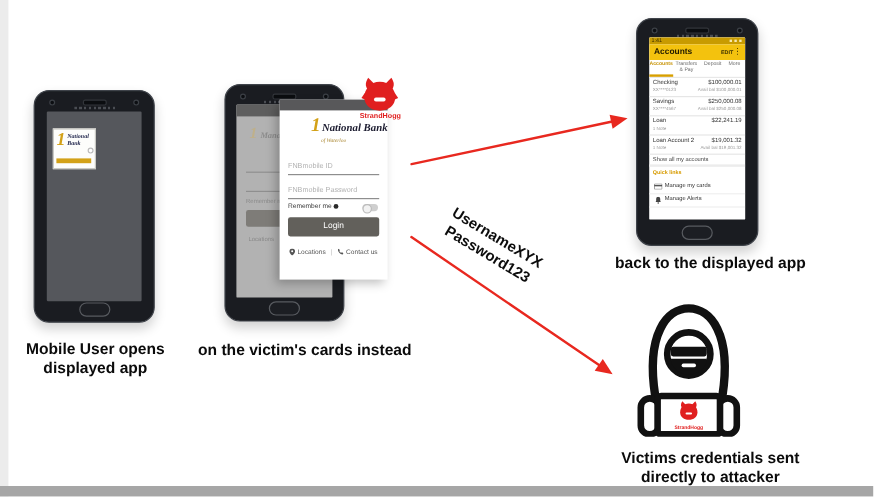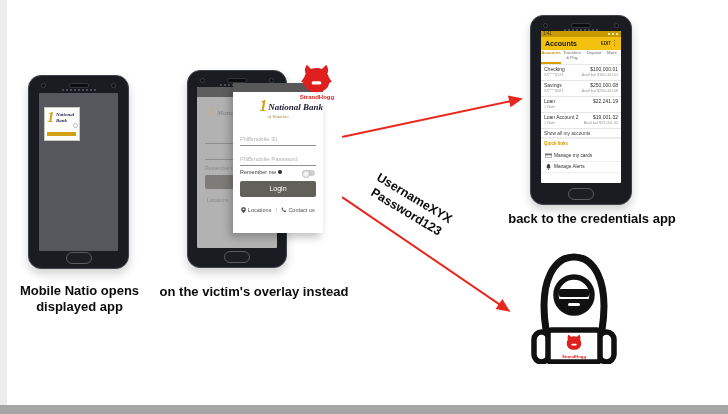--- a/index.html
+++ b/index.html
@@ -137,21 +137,21 @@
           <div>National</div>
           <div>Bank</div>
         </div>
         <div class="abs" id="p1-goldbar"></div>
         <div class="abs" id="p1-carddot"></div>
       </div>
     </div>
     <div class="abs homebtn"></div>
   </div>
   <div class="abs caption" id="cap1">
-    <div>Mobile Natio opens</div>
+    <div>Mobile User opens</div>
     <div>displayed app</div>
   </div>
 
   <div class="abs phone" id="p2">
     <div class="abs speaker"></div>
     <div class="abs camdot" style="left:12px;"></div>
     <div class="abs camdot" style="right:12px;"></div>
     <div class="abs dotrow"></div>
     <div class="abs screen" id="p2-screen">
       <div class="abs" id="dim-titlebar"></div>
@@ -202,21 +202,21 @@
     <path d="M8 1 C4 7 5 12 10 15 L16 9 Z" fill="#e01f1f"></path>
     <path d="M32 1 C36 7 35 12 30 15 L24 9 Z" fill="#e01f1f"></path>
     <path d="M5 16 L1 22 L8 25 Z" fill="#e01f1f"></path>
     <path d="M35 16 L39 22 L32 25 Z" fill="#e01f1f"></path>
     <path d="M20 5 C10 5 4 13 4 21 C4 30 11 35 20 35 C29 35 36 30 36 21 C36 13 30 5 20 5 Z" fill="#e01f1f"></path>
     <rect x="14" y="21.5" width="12" height="4" rx="2" fill="#fff"></rect>
   </svg>
   <div class="abs" id="sh-label">StrandHogg</div>
 
   <div class="abs caption" id="cap2">
-    <div>on the victim's overlay instead</div>
+    <div>on the victim's cards instead</div>
   </div>
 
   <div class="abs arrow" id="arrow-1">
     <div class="shaft"></div>
     <div class="ahead"></div>
   </div>
   <div class="abs arrow" id="arrow-2">
     <div class="shaft"></div>
     <div class="ahead"></div>
   </div>
@@ -289,33 +289,37 @@
         <svg class="abs ic" style="left:5px;" width="5" height="6" viewBox="0 0 10 12">
           <path d="M5 0a3.4 3.4 0 0 0-3.4 3.4V7L.5 8.6h9L8.4 7V3.4A3.4 3.4 0 0 0 5 0z" fill="#444"></path>
           <circle cx="5" cy="10.3" r="1.3" fill="#444"></circle>
         </svg>
         <span class="abs lb">Manage Alerts</span>
       </div>
     </div>
     <div class="abs homebtn"></div>
   </div>
   <div class="abs caption" id="cap3">
-    <div>back to the credentials app</div>
+    <div>back to the displayed app</div>
   </div>
 
   <svg class="abs" id="hacker" viewBox="0 0 96 114">
     <path d="M20 80 C12 28 30 7 48 7 C66 7 84 28 76 80" fill="#fff" stroke="#111" stroke-width="7" stroke-linecap="round"></path>
     <circle cx="48" cy="45" r="18" fill="#fff" stroke="#111" stroke-width="5.5"></circle>
     <rect x="33" y="39" width="30" height="8" rx="2" fill="#111"></rect>
     <path d="M33 49 a15 13 0 0 0 30 0 z" fill="#111"></path>
     <rect x="42" y="53" width="12" height="3" rx="1.5" fill="#fff"></rect>
     <rect x="8" y="82" width="15" height="30" rx="7.5" fill="#fff" stroke="#111" stroke-width="5.5"></rect>
     <rect x="73" y="82" width="15" height="30" rx="7.5" fill="#fff" stroke="#111" stroke-width="5.5"></rect>
     <rect x="22" y="80" width="52" height="32" rx="3" fill="#fff" stroke="#111" stroke-width="5.5"></rect>
     <g transform="translate(39 84) scale(0.45)">
       <path d="M8 1 C4 7 5 12 10 15 L16 9 Z" fill="#e01f1f"></path>
       <path d="M32 1 C36 7 35 12 30 15 L24 9 Z" fill="#e01f1f"></path>
       <path d="M20 5 C10 5 4 13 4 21 C4 30 11 35 20 35 C29 35 36 30 36 21 C36 13 30 5 20 5 Z" fill="#e01f1f"></path>
       <rect x="14" y="21.5" width="12" height="4" rx="2" fill="#fff"></rect>
     </g>
     <text x="48" y="107.5" font-size="4.2" font-weight="bold" fill="#e01f1f" text-anchor="middle">StrandHogg</text>
   </svg>
+  <div class="abs caption" id="cap4">
+    <div>Victims credentials sent</div>
+    <div>directly to attacker</div>
+  </div>
 </div>
 
 </body></html>

